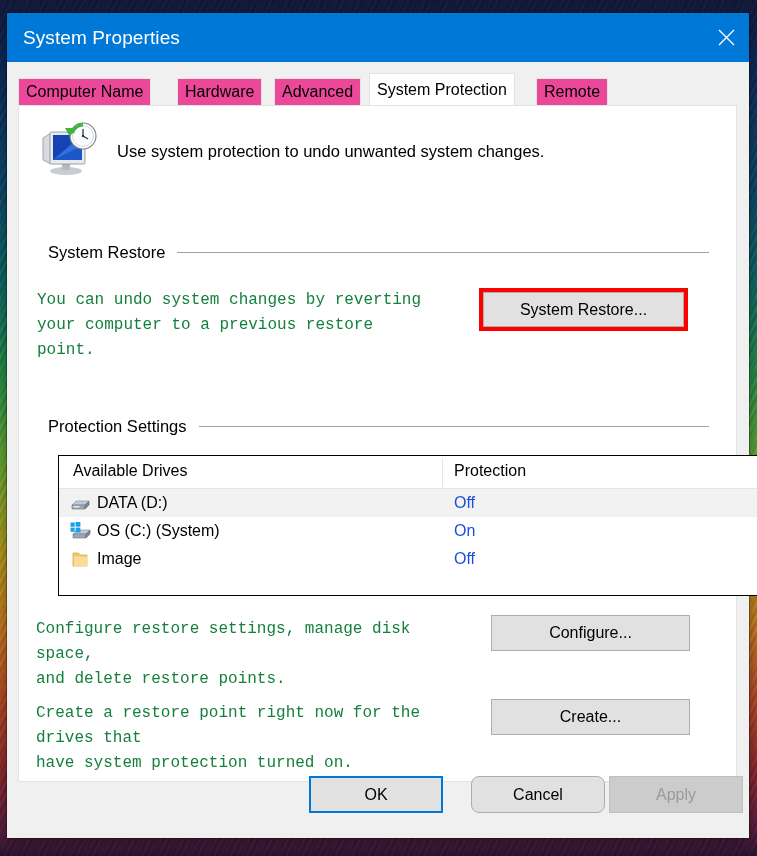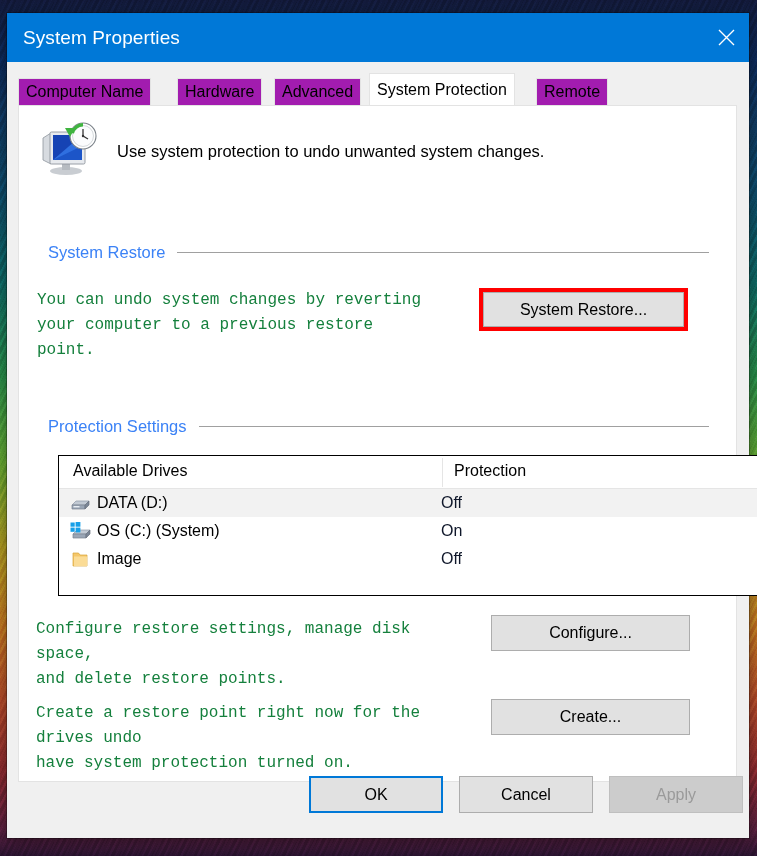--- a/index.html
+++ b/index.html
@@ -86,21 +86,21 @@
   
   #tabstrip {
     position: relative;
     height: 34px;
     margin: 9px 11px 0 11px;
   }
   .tab {
     position: absolute;
     bottom: 0;
     height: 27px;
-    background: #a21caf;
+    background: #ec4899;
     border: 1px solid #e3e3e3;
     border-bottom: none;
     box-sizing: border-box;
     display: flex;
     align-items: center;
     justify-content: center;
     font-size: 16px;
     color: #000000;
     padding: 0 7px;
     cursor: default;
@@ -145,21 +145,21 @@
   
   .group-head {
     position: absolute;
     left: 29px;
     display: flex;
     align-items: center;
     width: 661px;
   }
   .group-head .label {
     font-size: 16.5px;
-    color: #3b82f6;
+    color: #000000;
     white-space: nowrap;
     padding-right: 12px;
   }
   .group-head .rule {
     flex: 1;
     height: 1px;
     background: #a0a0a0;
   }
 
   .body-text {
@@ -251,23 +251,23 @@
   }
   .drive-name {
     position: absolute;
     left: 38px;
     font-size: 16px;
     color: #000000;
     white-space: nowrap;
   }
   .drive-prot {
     position: absolute;
-    left: 382px;
-    font-size: 16px;
-    color: #0f172a;
+    left: 395px;
+    font-size: 16px;
+    color: #1d4ed8;
     white-space: nowrap;
   }
 
   
   #buttonbar {
     position: absolute;
     left: 0;
     right: 0;
     bottom: 0;
     height: 72px;
@@ -398,24 +398,24 @@
     </div>
   </div>
 
   <div class="body-text" style="left:29px; top:604px; width:430px;">
     <div>Configure restore settings, manage disk space,</div>
     <div>and delete restore points.</div>
   </div>
   <button class="btn" style="left:484px; top:602px; width:199px; height:36px;">Configure...</button>
 
   <div class="body-text" style="left:29px; top:688px; width:450px;">
-    <div>Create a restore point right now for the drives undo</div>
+    <div>Create a restore point right now for the drives that</div>
     <div>have system protection turned on.</div>
   </div>
   <button class="btn" style="left:484px; top:686px; width:199px; height:36px;">Create...</button>
 
   <div id="buttonbar">
     <button class="btn default" style="left:302px; top:10px; width:134px; height:37px;">OK</button>
-    <button class="btn" style="left:452px; top:10px; width:134px; height:37px;">Cancel</button>
+    <button class="btn" style="left:464px; top:10px; width:134px; height:37px;border-radius:8px;">Cancel</button>
     <button class="btn disabled" style="left:602px; top:10px; width:134px; height:37px;">Apply</button>
   </div>
 
 </div>
 
 </body></html>

